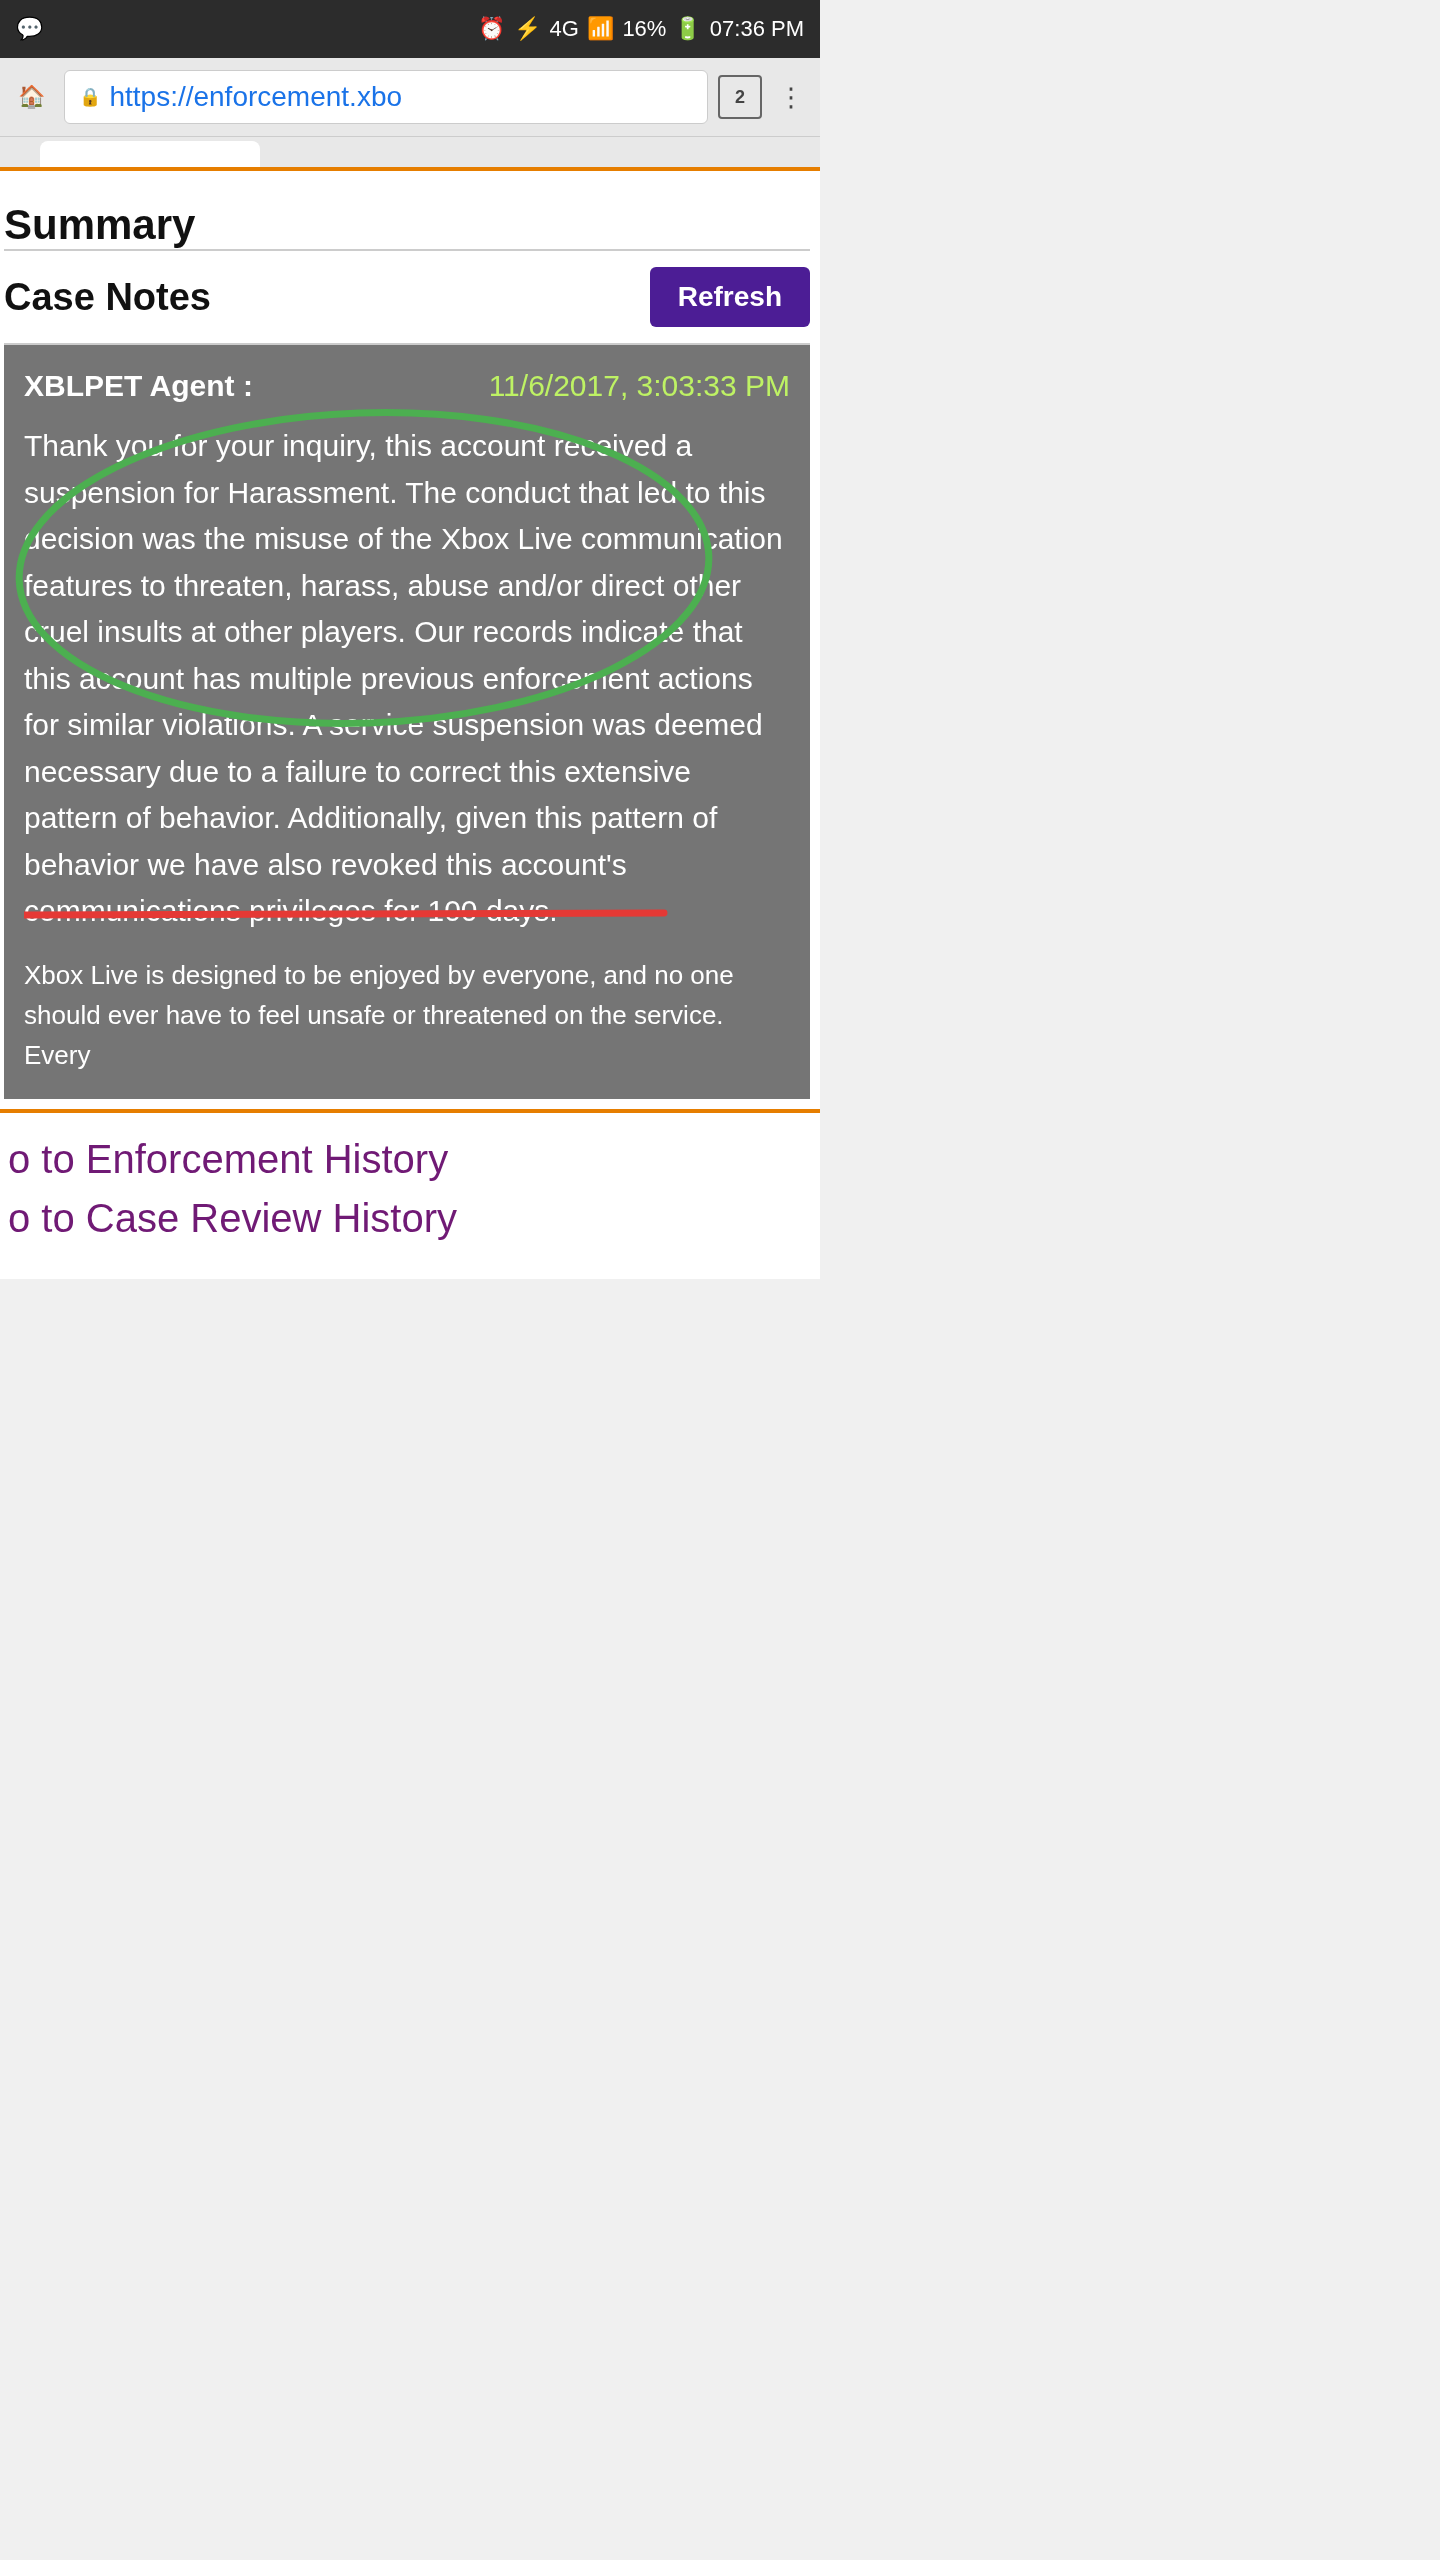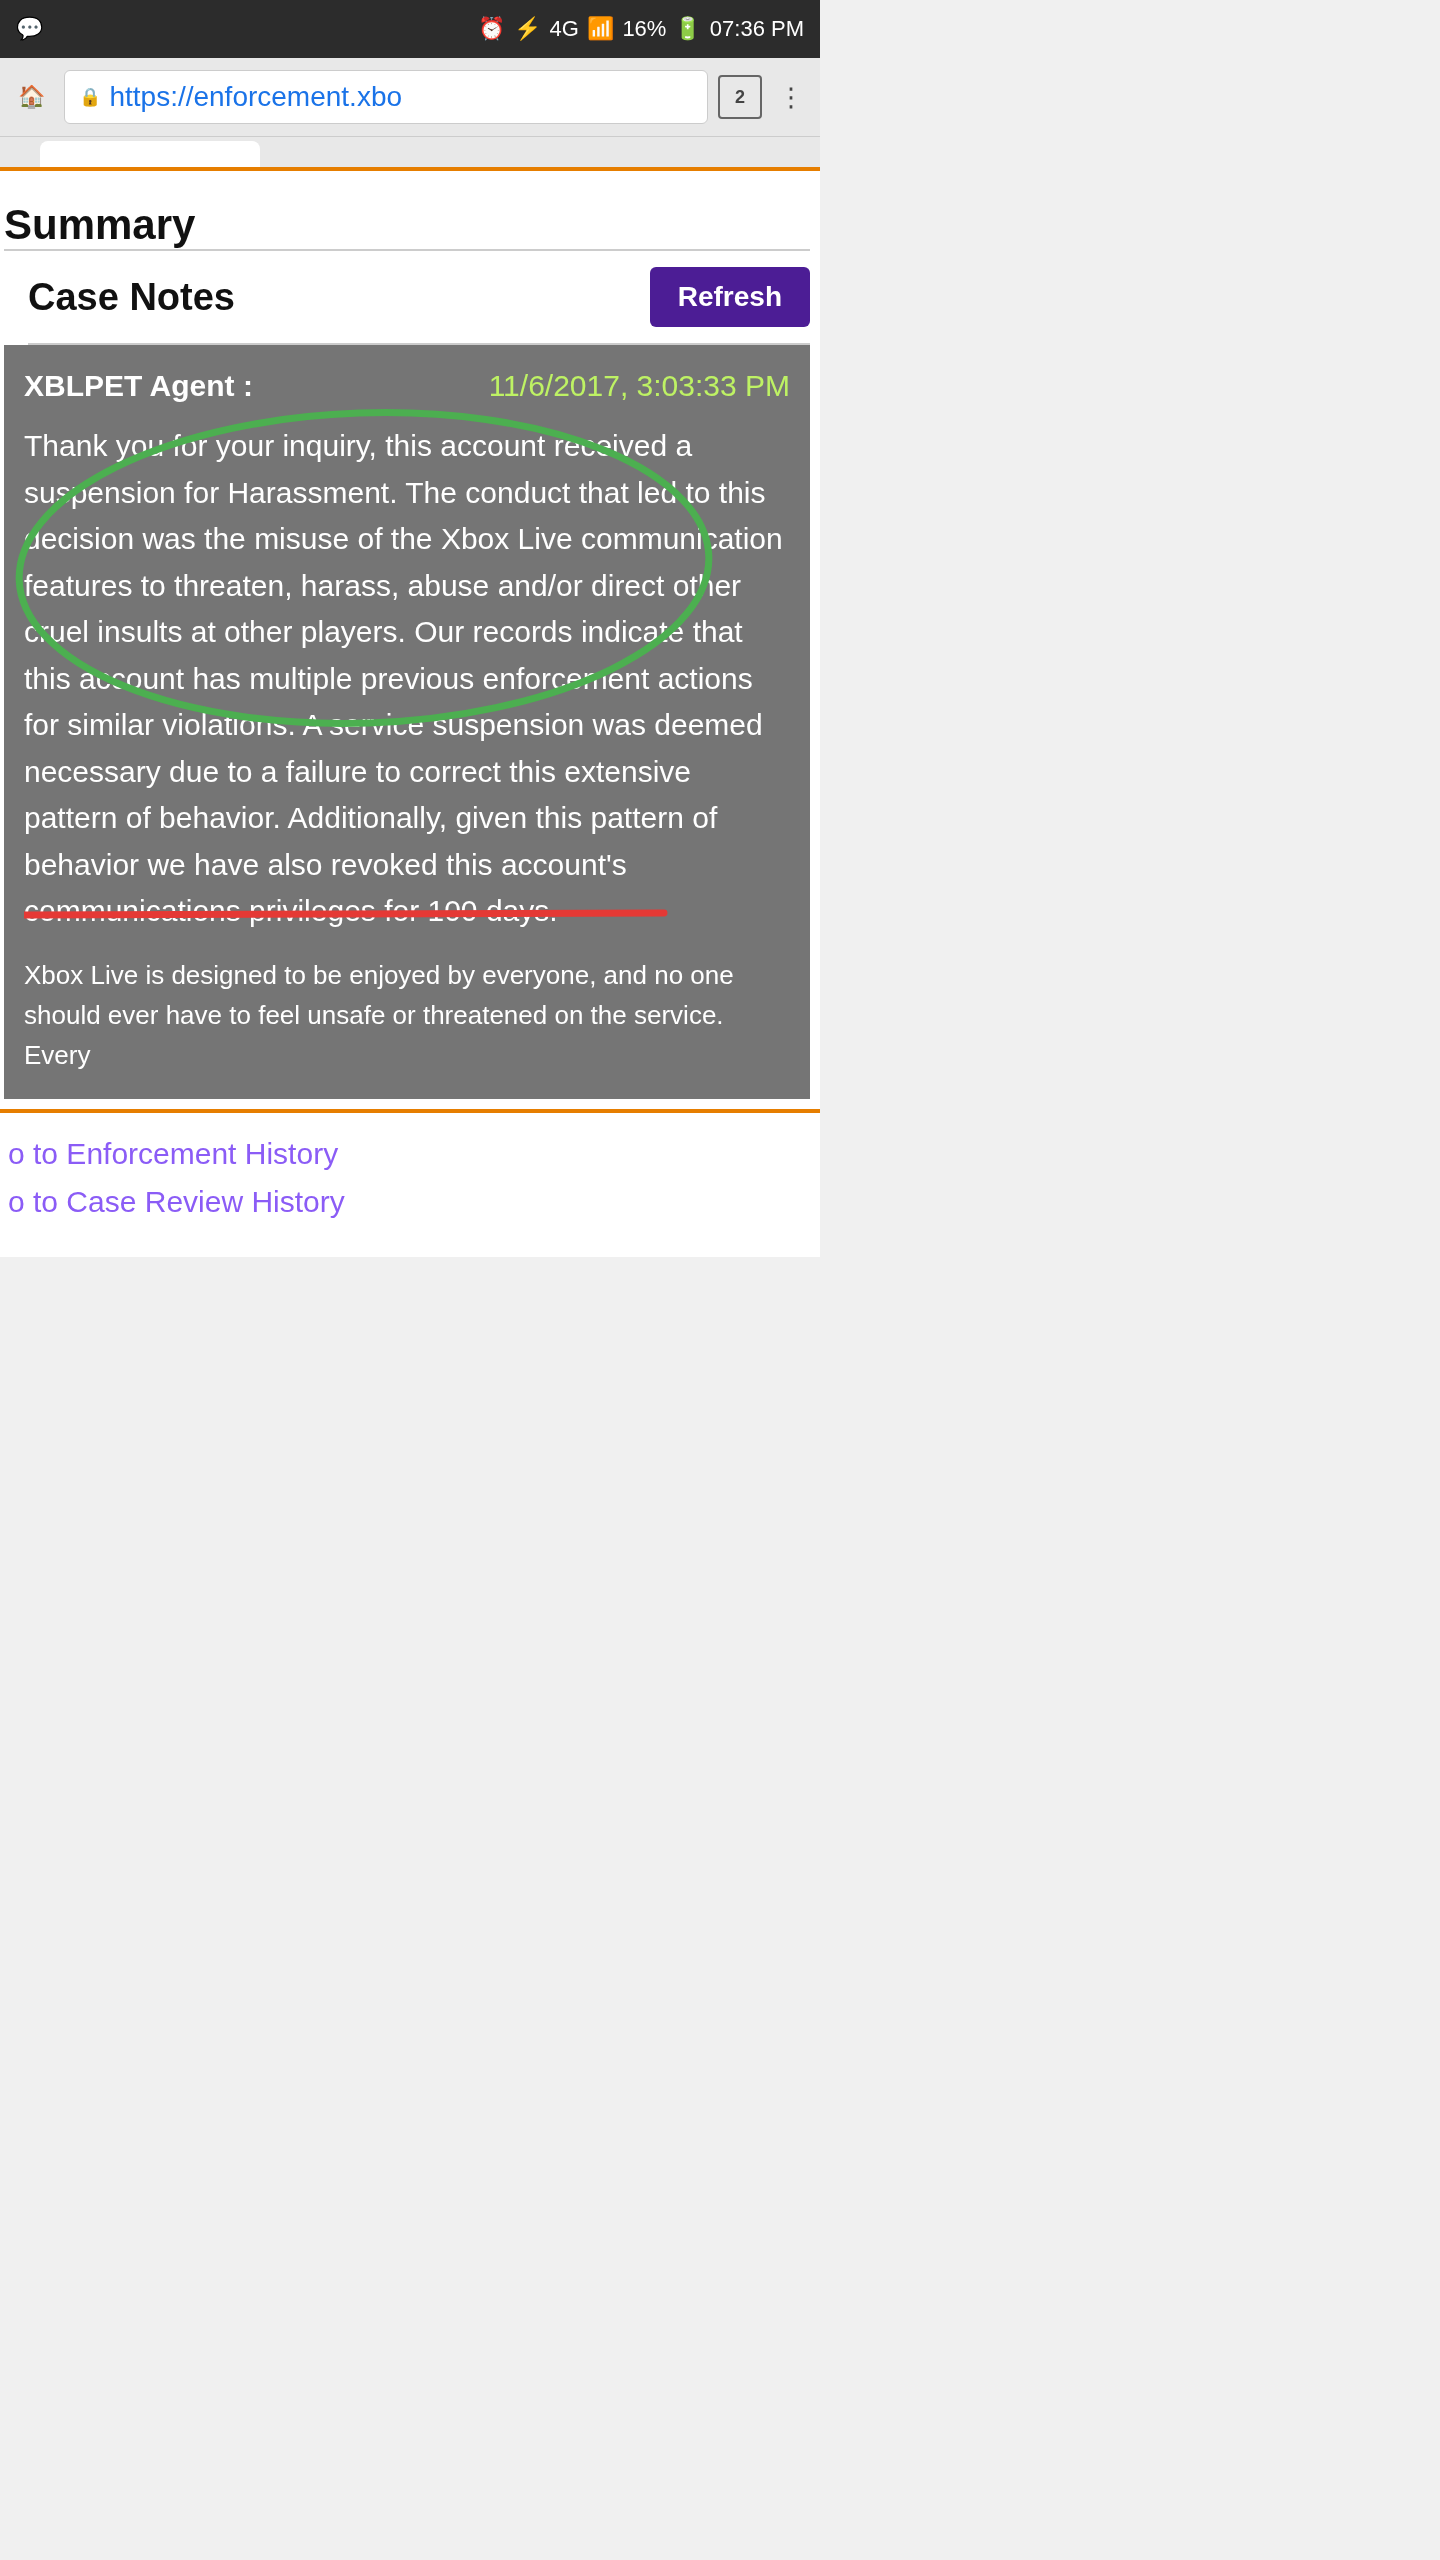--- a/index.html
+++ b/index.html
@@ -133,21 +133,20 @@
       padding: 10px 0 0 0;
       border-bottom: 2px solid #ccc;
     }
 
     .case-notes-row {
       display: flex;
       align-items: center;
       justify-content: space-between;
       padding: 16px 0 16px 0;
       border-bottom: 2px solid #ccc;
-      margin-left: 24px;
     }
 
     .case-notes-label {
       font-size: 38px;
       font-weight: bold;
       color: #111;
     }
 
     .refresh-btn {
       background: #4c1d95;
@@ -204,22 +203,22 @@
       background: #e67e00;
       width: 100%;
     }
 
     .footer-links {
       background: white;
       padding: 24px 8px;
     }
 
     .footer-link {
-      color: #8b5cf6;
-      font-size: 30px;
+      color: #701a75;
+      font-size: 40px;
       text-decoration: none;
       display: block;
       margin-bottom: 14px;
     }
   </style>
 </head>
 <body>
 
 <div class="status-bar">
   <span class="status-bar-left">💬</span>

